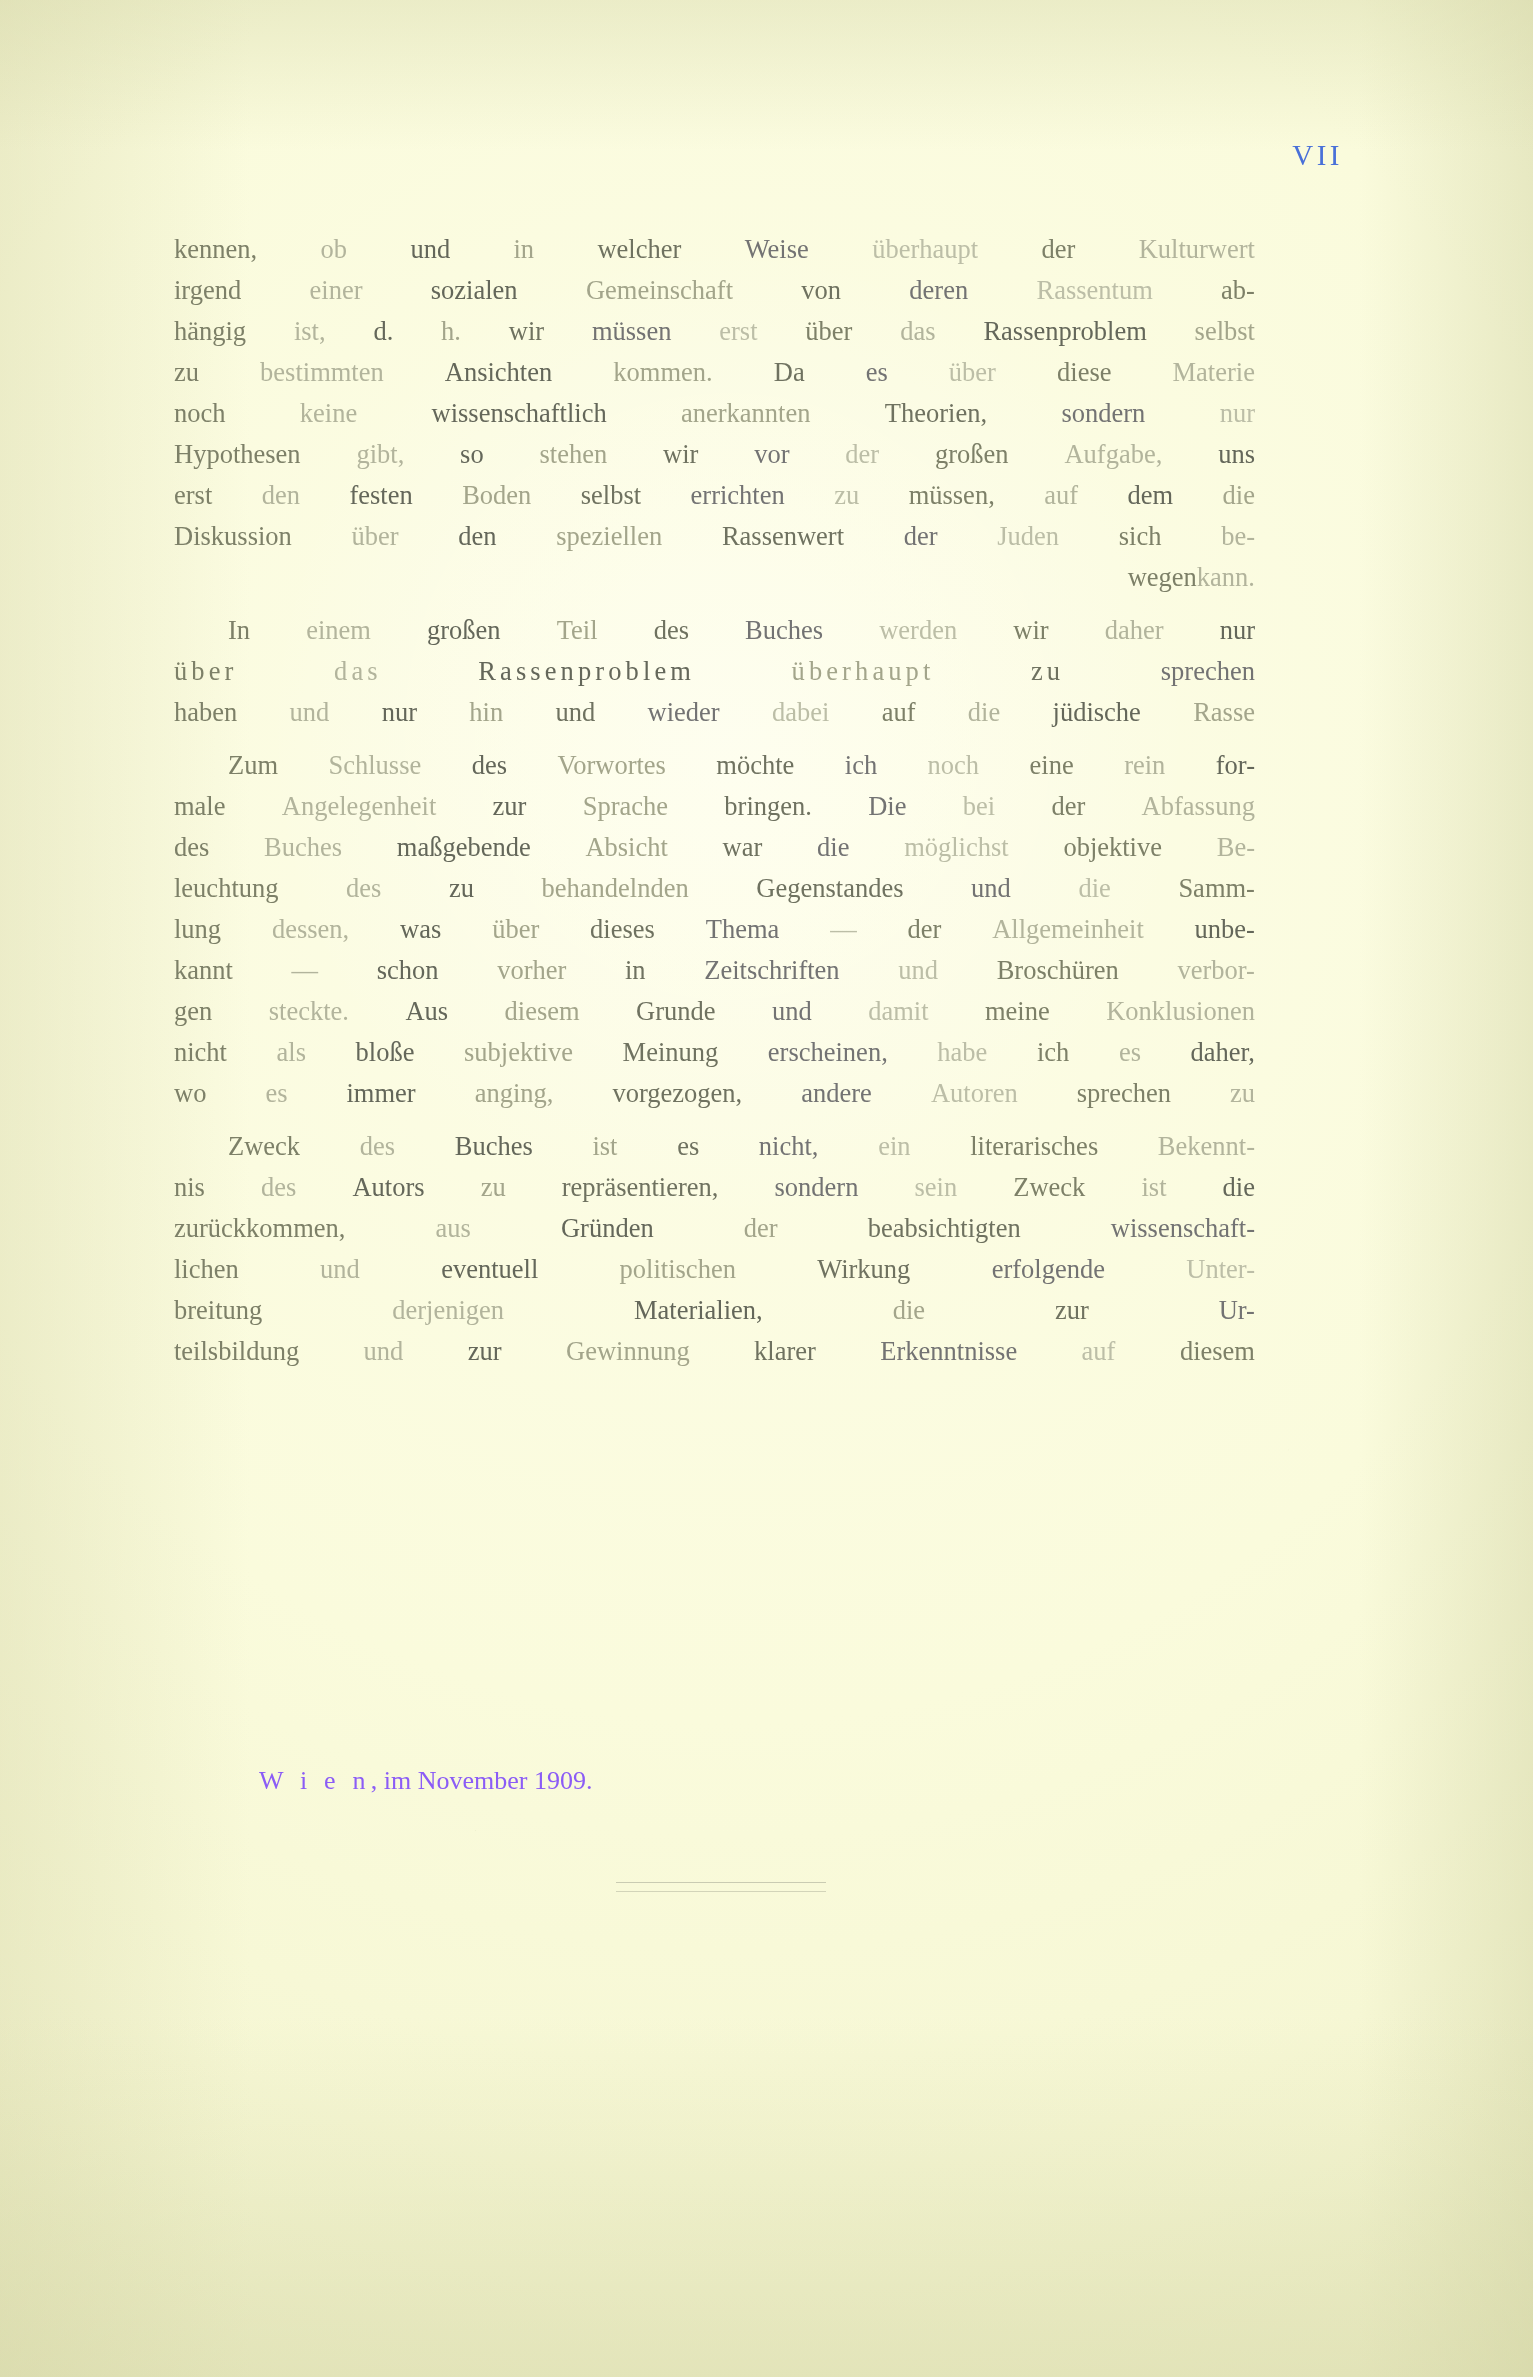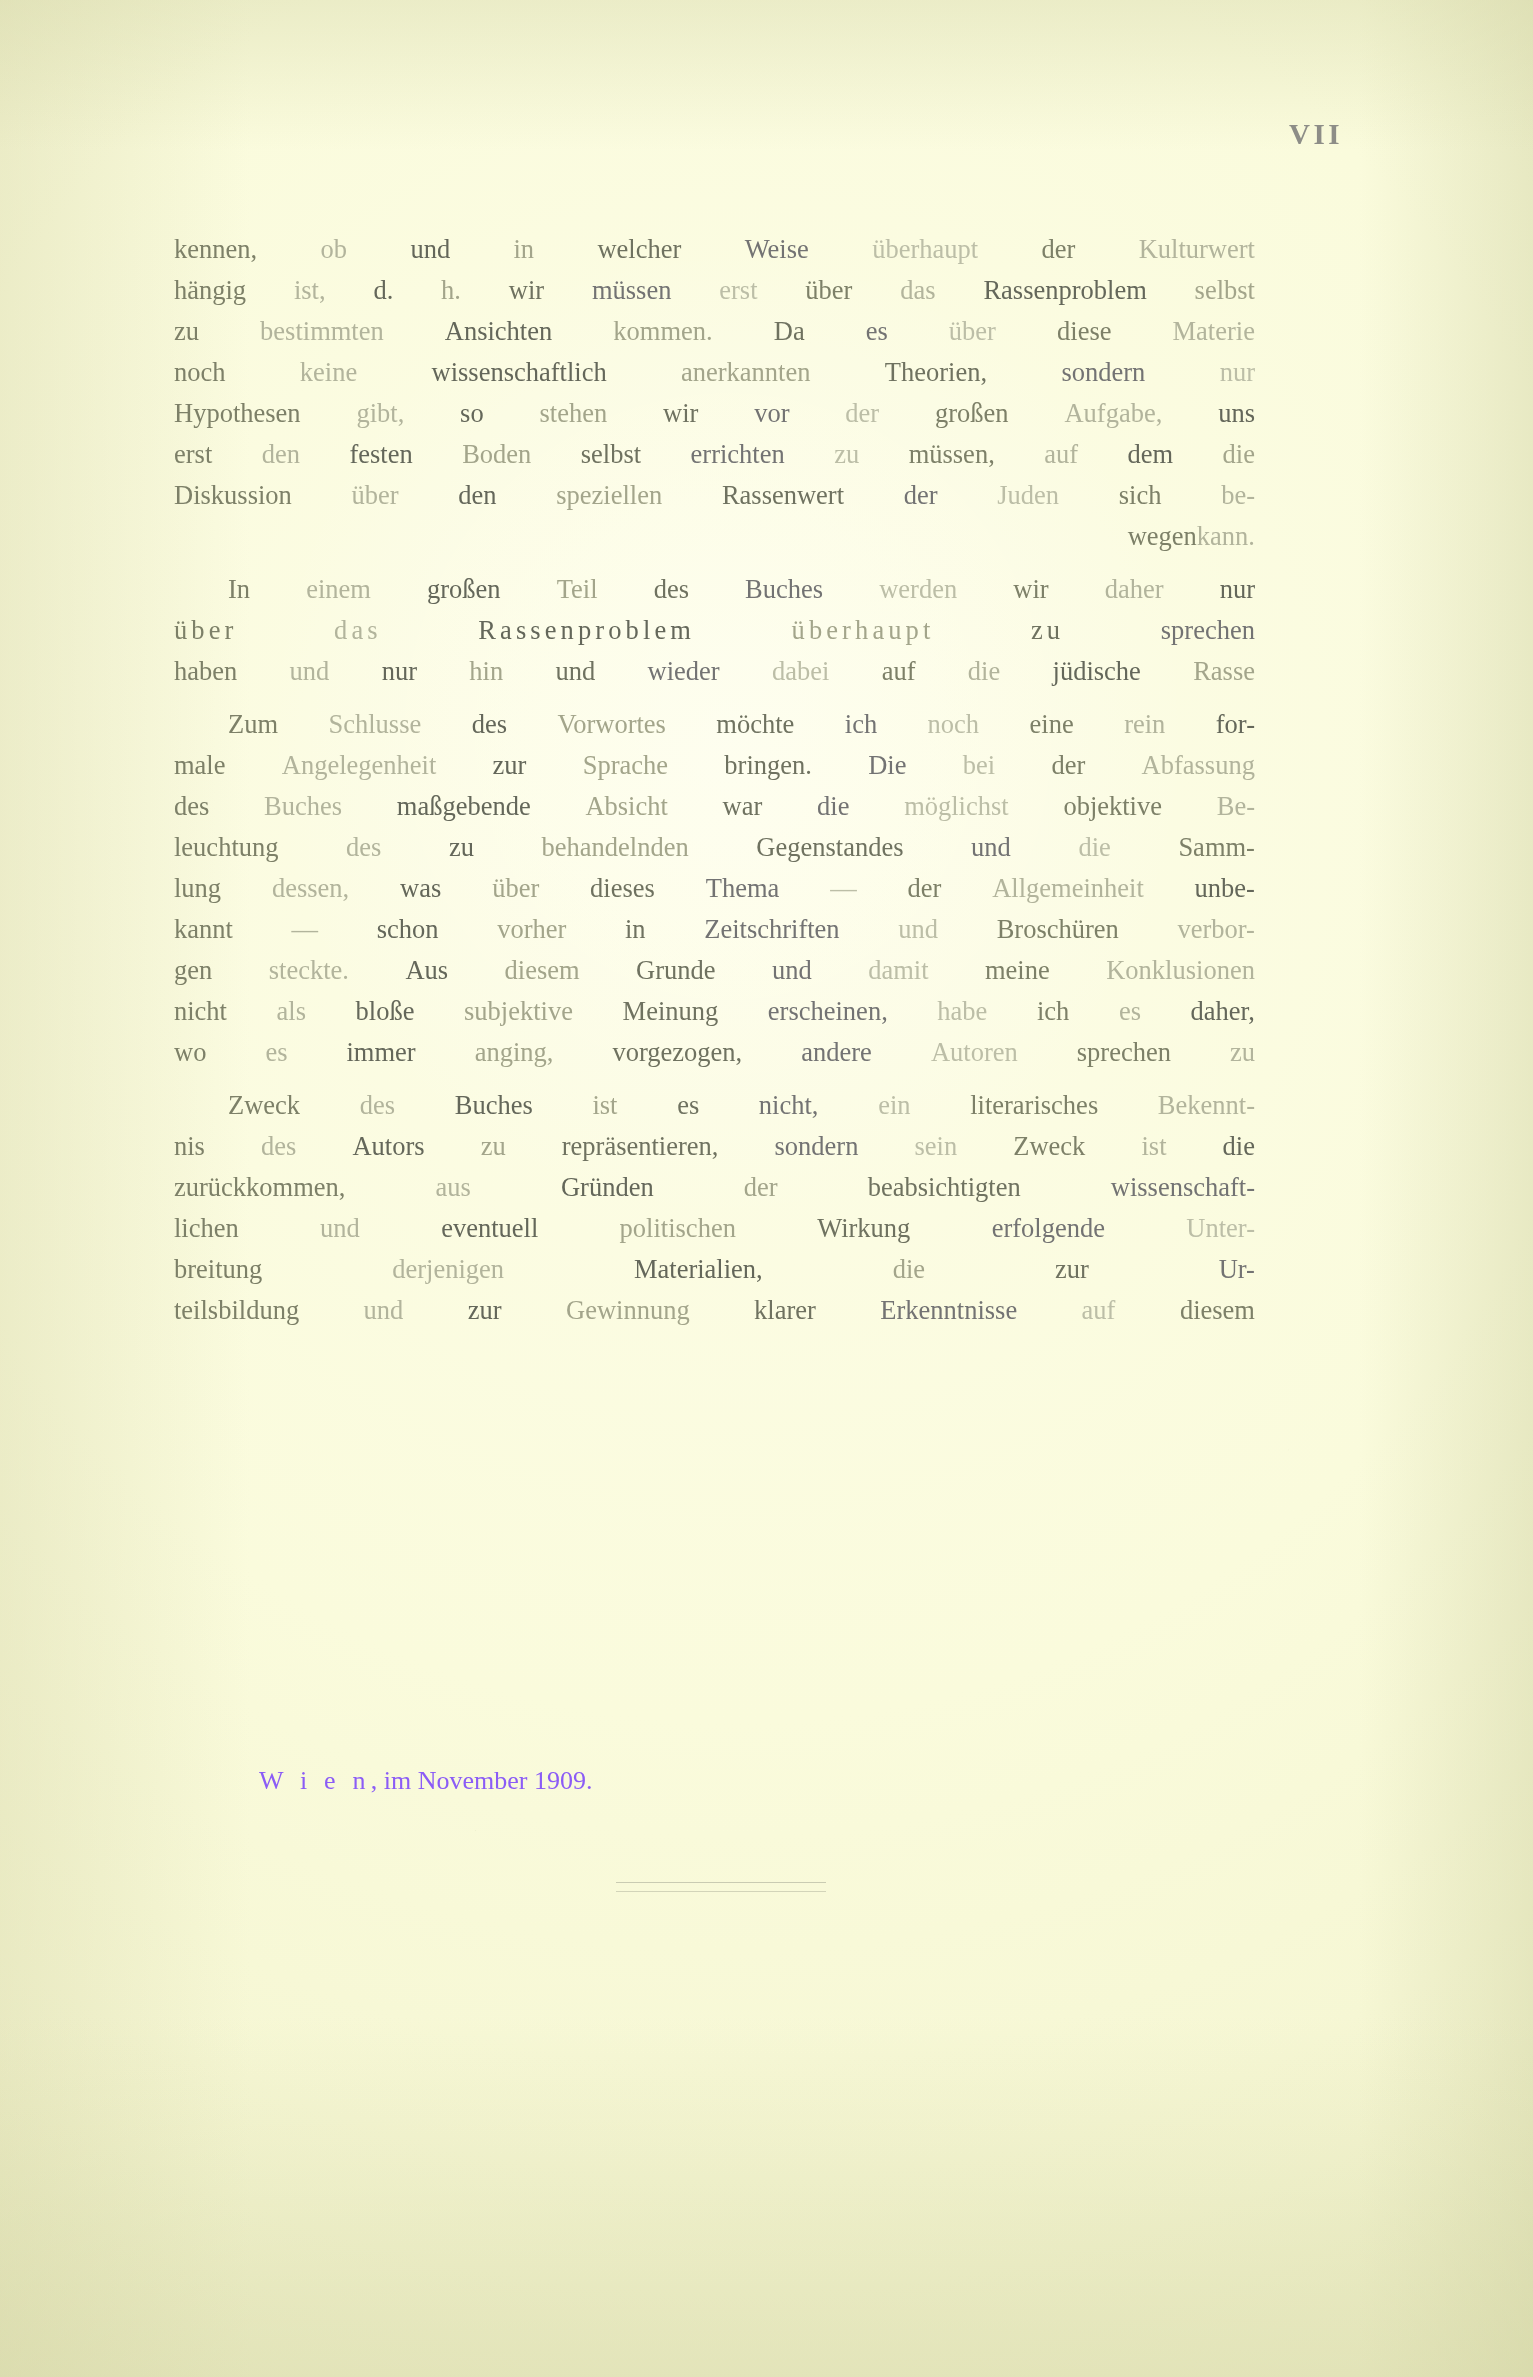--- a/index.html
+++ b/index.html
@@ -43,26 +43,25 @@
     pointer-events:none;
   }
 
   
   .page{
     position:absolute; inset:0;
   }
 
   .folio{
     position:absolute;
-    right:191px; top:118px;
+    right:191px; top:139px;
     font-size:29px;
     letter-spacing:3.5px;
-    color:#737373;
+    color:#1d4ed8;
     opacity:.80;
-    font-weight:bold;
   }
 
   .textblock{
     position:absolute;
     left:162px; top:217px;
     width:1105px;
     color:#7d8068;
     font-size:26.5px;
     line-height:41px;
   }
@@ -137,20 +136,21 @@
 <div class="paper-stain-bottom"></div>
 <div class="speckle"></div>
 
 <div class="page">
 
   <div class="folio">VII</div>
 
   <div class="textblock">
       <div class="para">
         <div class="ln j"><span>kennen,</span><span class="f3">ob</span><span class="d2">und</span><span class="f2">in</span><span class="d1">welcher</span><span class="f1">Weise</span><span class="f4">überhaupt</span><span>der</span><span class="f3">Kulturwert</span></div>
+        <div class="ln j"><span>irgend</span><span class="f3">einer</span><span class="d2">sozialen</span><span class="f2">Gemeinschaft</span><span class="d1">von</span><span class="f1">deren</span><span class="f4">Rassentum</span><span>ab-</span></div>
         <div class="ln j"><span>hängig</span><span class="f3">ist,</span><span class="d2">d.</span><span class="f2">h.</span><span class="d1">wir</span><span class="f1">müssen</span><span class="f4">erst</span><span>über</span><span class="f3">das</span><span class="d2">Rassenproblem</span><span class="f2">selbst</span></div>
         <div class="ln j"><span>zu</span><span class="f3">bestimmten</span><span class="d2">Ansichten</span><span class="f2">kommen.</span><span class="d1">Da</span><span class="f1">es</span><span class="f4">über</span><span>diese</span><span class="f3">Materie</span></div>
         <div class="ln j"><span>noch</span><span class="f3">keine</span><span class="d2">wissenschaftlich</span><span class="f2">anerkannten</span><span class="d1">Theorien,</span><span class="f1">sondern</span><span class="f4">nur</span></div>
         <div class="ln j"><span>Hypothesen</span><span class="f3">gibt,</span><span class="d2">so</span><span class="f2">stehen</span><span class="d1">wir</span><span class="f1">vor</span><span class="f4">der</span><span>großen</span><span class="f3">Aufgabe,</span><span class="d2">uns</span></div>
         <div class="ln j"><span>erst</span><span class="f3">den</span><span class="d2">festen</span><span class="f2">Boden</span><span class="d1">selbst</span><span class="f1">errichten</span><span class="f4">zu</span><span>müssen,</span><span class="f3">auf</span><span class="d2">dem</span><span class="f2">die</span></div>
         <div class="ln j"><span>Diskussion</span><span class="f3">über</span><span class="d2">den</span><span class="f2">speziellen</span><span class="d1">Rassenwert</span><span class="f1">der</span><span class="f4">Juden</span><span>sich</span><span class="f3">be-</span></div>
         <div class="ln last"><span>wegen</span><span class="f3">kann.</span></div>
       </div>
       <div class="para">
         <div class="ln j ind"><span>In</span><span class="f3">einem</span><span class="d2">großen</span><span class="f2">Teil</span><span class="d1">des</span><span class="f1">Buches</span><span class="f4">werden</span><span>wir</span><span class="f3">daher</span><span class="d2">nur</span></div>

